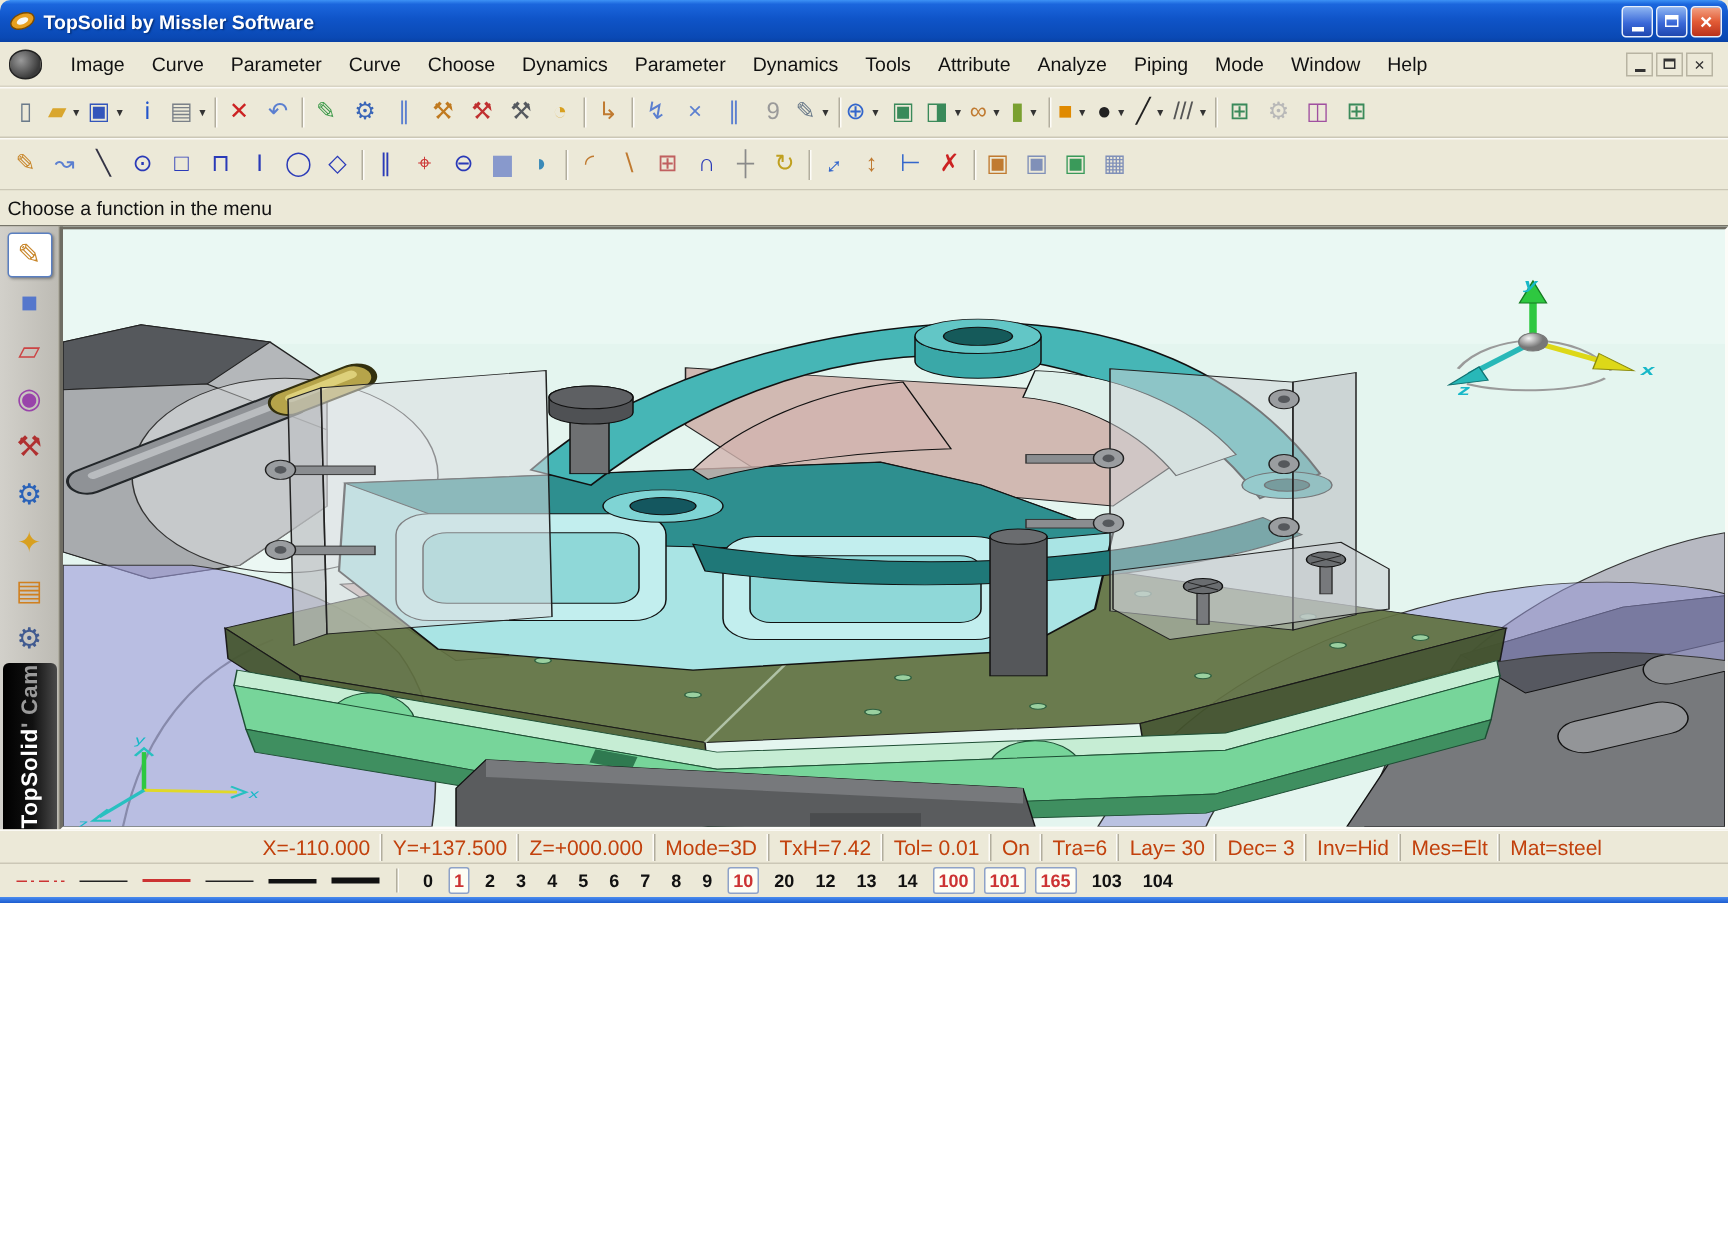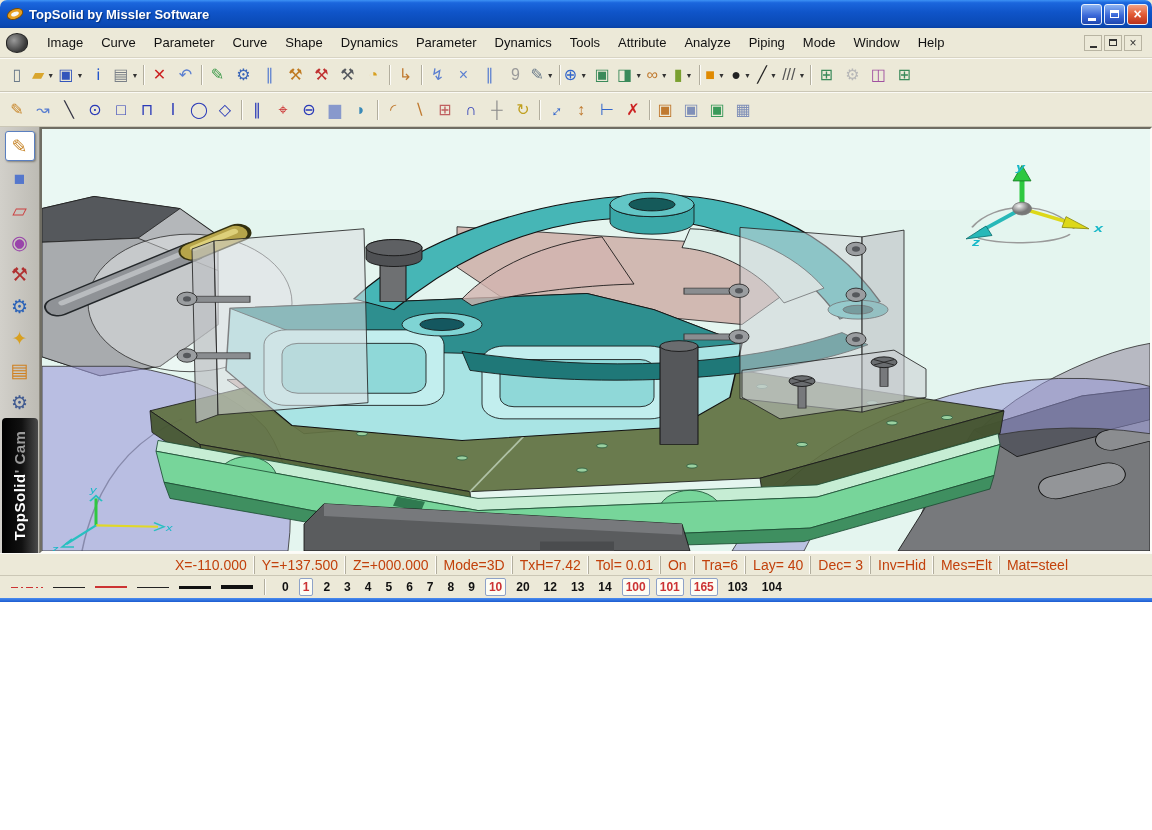--- a/index.html
+++ b/index.html
@@ -111,21 +111,21 @@
   </div>
 
   <div class="menubar">
     <div class="menu-app-icon"></div>
     <div style="display:flex">
 
     <span class="menu-item">Image</span>
         <span class="menu-item">Curve</span>
         <span class="menu-item">Parameter</span>
         <span class="menu-item">Curve</span>
-        <span class="menu-item">Shape</span>
+        <span class="menu-item">Choose</span>
         <span class="menu-item">Dynamics</span>
         <span class="menu-item">Parameter</span>
         <span class="menu-item">Dynamics</span>
         <span class="menu-item">Tools</span>
         <span class="menu-item">Attribute</span>
         <span class="menu-item">Analyze</span>
         <span class="menu-item">Piping</span>
         <span class="menu-item">Mode</span>
         <span class="menu-item">Window</span>
         <span class="menu-item">Help</span>
@@ -398,20 +398,21 @@
 
       <div class="tool-btn">
         <span class="glyph" style="color: rgb(58, 154, 90);">▣</span>
       </div>
 
       <div class="tool-btn">
         <span class="glyph" style="color: rgb(128, 144, 184);">▦</span>
       </div>
     </div>
 
+  <div class="prompt-bar">Choose a function in the menu</div>
 
   <div class="main">
 
     <div class="sidebar">
       <div style="display:flex;flex-direction:column;align-items:center">
 
           <div class="side-tool selected">
             <span class="glyph" style="color: rgb(200, 134, 42);">✎</span>
           </div>
 
@@ -639,21 +640,21 @@
   <div class="statusbar">
 
   <span class="status-field">X=-110.000</span>
       <span class="status-field">Y=+137.500</span>
       <span class="status-field">Z=+000.000</span>
       <span class="status-field">Mode=3D</span>
       <span class="status-field">TxH=7.42</span>
       <span class="status-field">Tol= 0.01</span>
       <span class="status-field">On</span>
       <span class="status-field">Tra=6</span>
-      <span class="status-field">Lay= 40</span>
+      <span class="status-field">Lay= 30</span>
       <span class="status-field">Dec= 3</span>
       <span class="status-field">Inv=Hid</span>
       <span class="status-field">Mes=Elt</span>
       <span class="status-field">Mat=steel</span>
     </div>
 
   <div class="layerbar">
     <div style="display:flex;align-items:center">
 
         <div class="line-sample-wrap">

